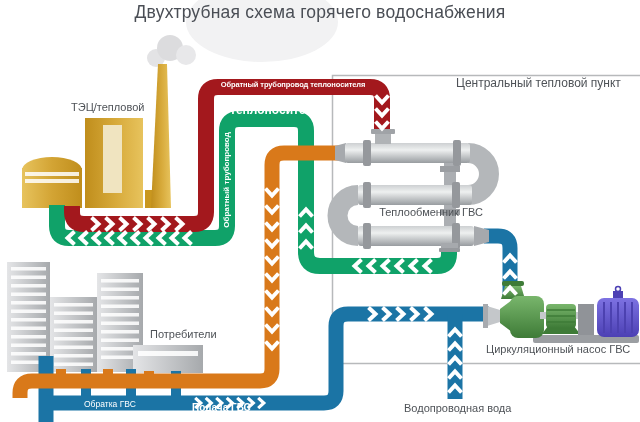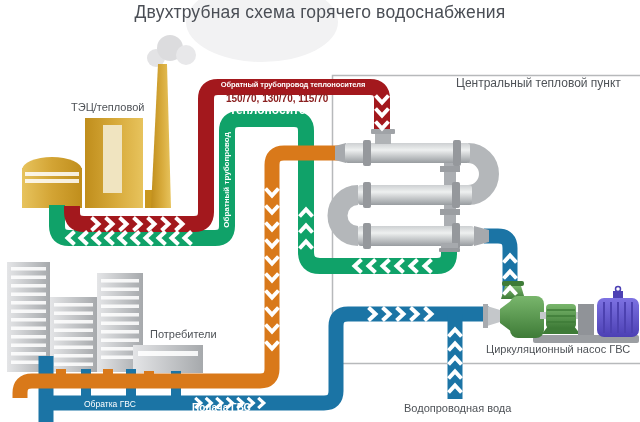--- a/index.html
+++ b/index.html
@@ -273,21 +273,21 @@
         <use href="#chv" transform="translate(240,403) rotate(0) scale(0.8)"></use>
         <use href="#chv" transform="translate(250.5,403) rotate(0) scale(0.8)"></use>
         <use href="#chv" transform="translate(261,403) rotate(0) scale(0.8)"></use>
       </g>
 </svg>
 
   <div class="lbl title">Двухтрубная схема горячего водоснабжения</div>
   <div class="lbl plant">ТЭЦ/тепловой</div>
   <div class="lbl ctp">Центральный тепловой пункт</div>
   <div class="lbl white supplyline">Обратный трубопровод теплоносителя</div>
-  <div class="lbl temps">150/70, 130/70, 115/70</div>
   <div class="lbl white carrier2">теплоносителя</div>
   <div class="lbl white returnrot">Обратный трубопровод</div>
+  <div class="lbl hx">Теплообменник ГВС</div>
   <div class="lbl consumers">Потребители</div>
   <div class="lbl white dhws">Подача ГВС</div>
   <div class="lbl white dhwr">Обратка ГВС</div>
   <div class="lbl pump">Циркуляционный насос ГВС</div>
   <div class="lbl tap">Водопроводная вода</div>
 </div>
 
 </body></html>

